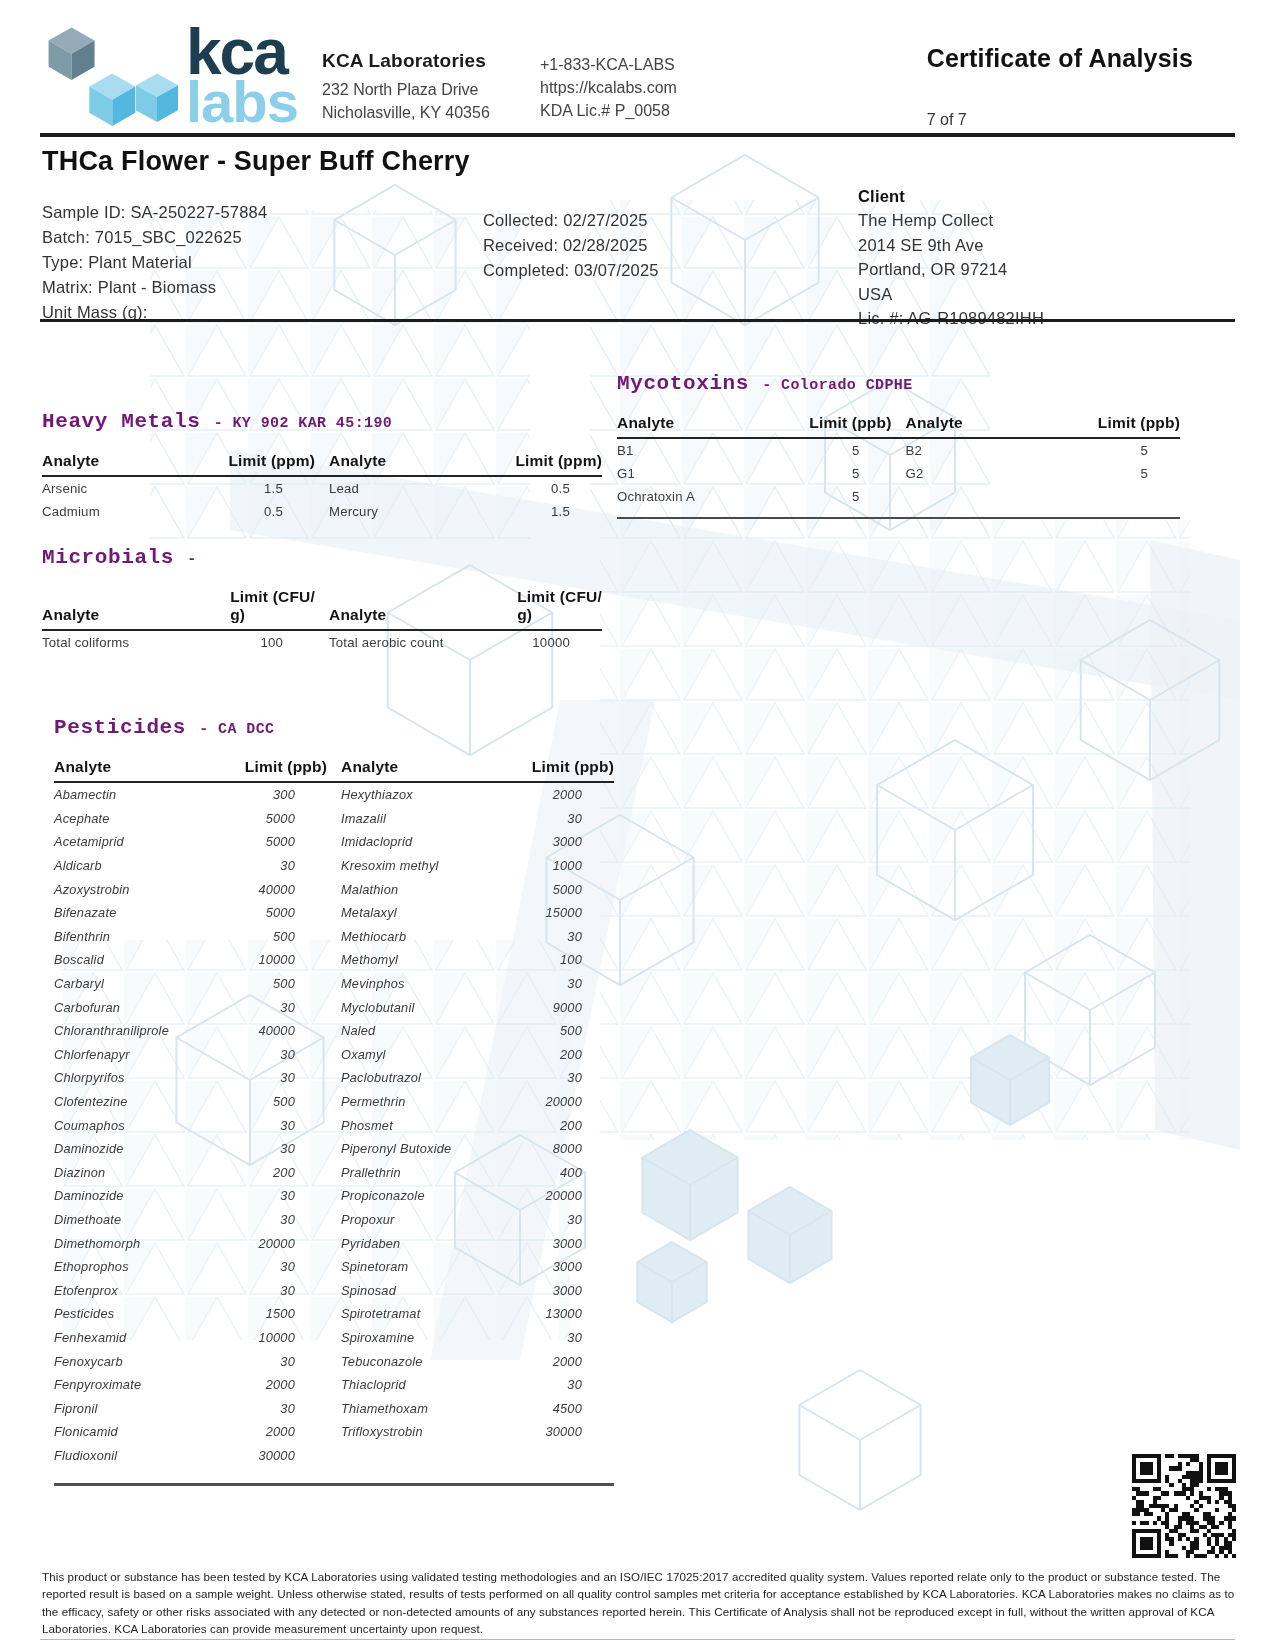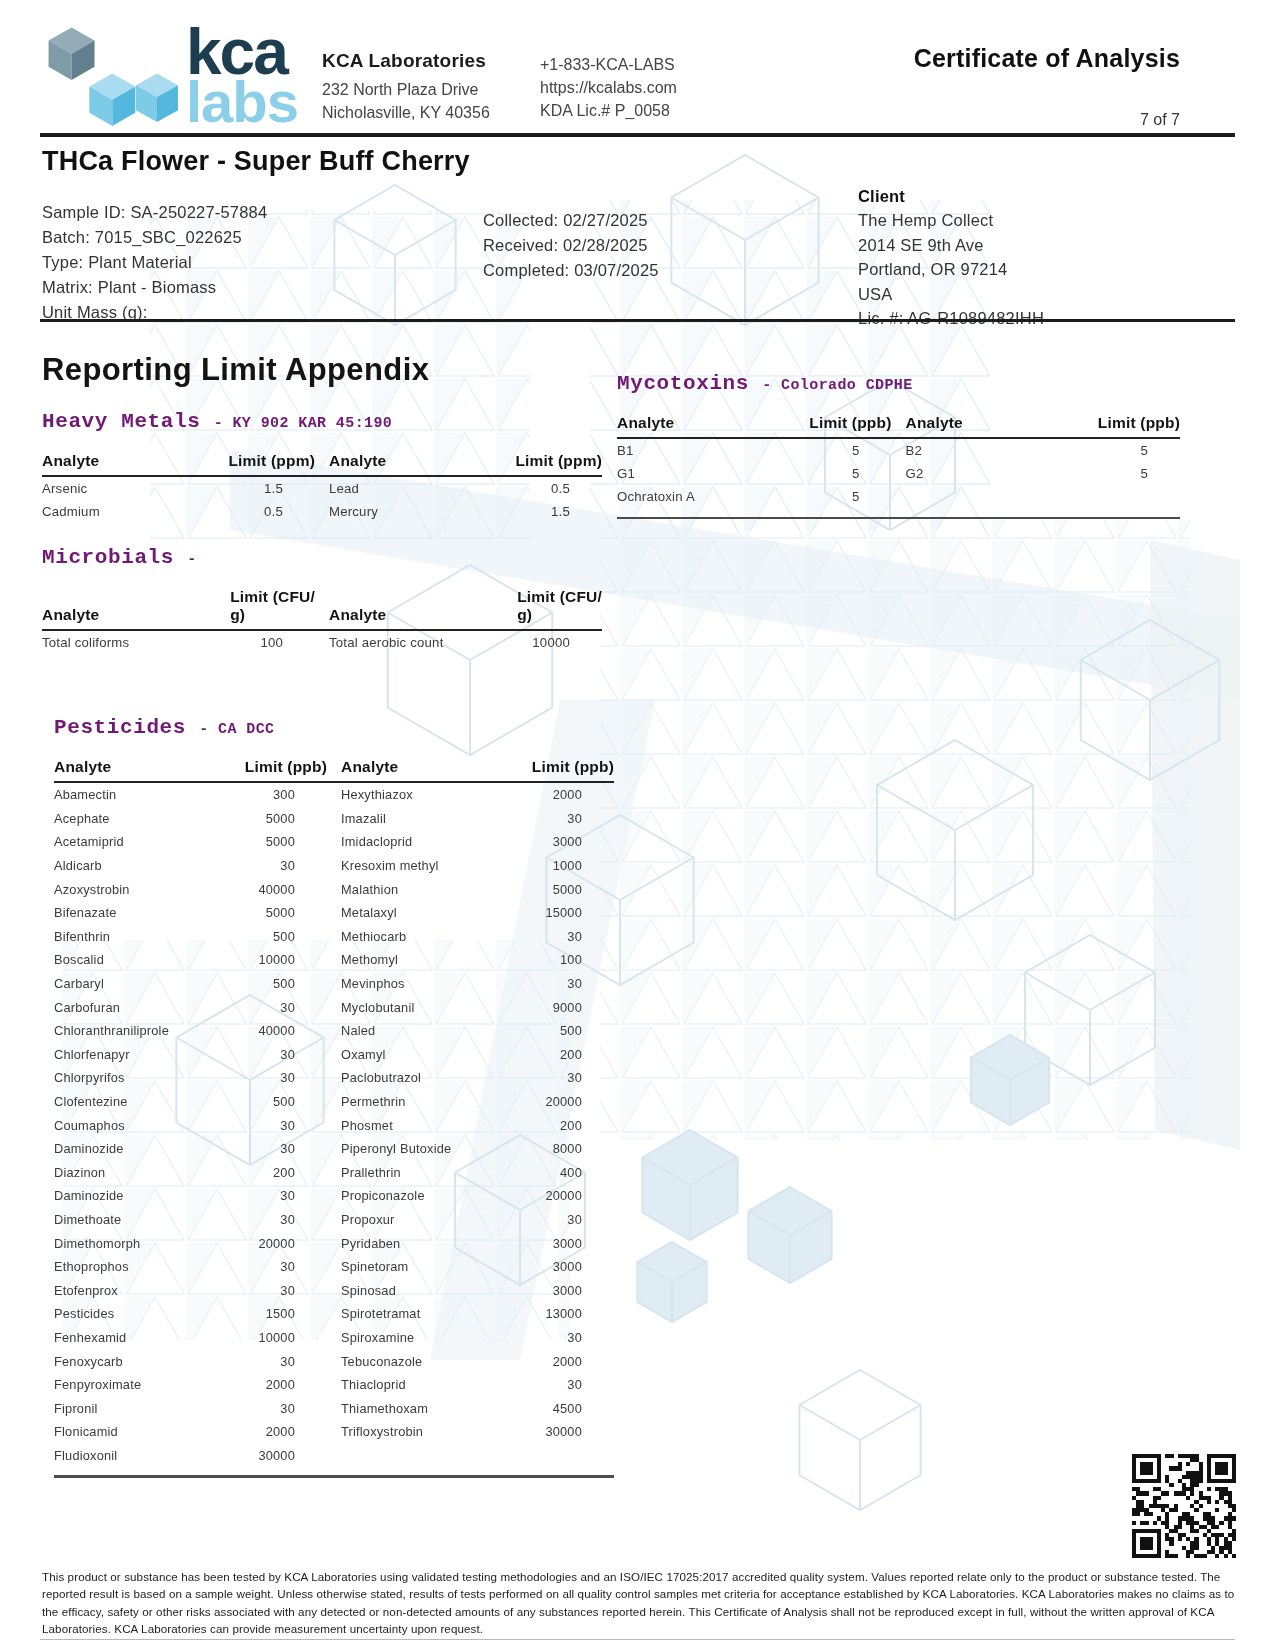--- a/index.html
+++ b/index.html
@@ -10,21 +10,21 @@
 
   
   .logo{position:absolute;left:40px;top:22px;display:flex;align-items:flex-start;}
   .logo-cubes{width:138px;height:112px;margin-right:8px;}
   .logo-text{line-height:.82;margin-top:4px;}
   .logo-kca{font-size:64px;font-weight:800;letter-spacing:-2px;color:#1d3e51;}
   .logo-labs{font-size:58px;font-weight:800;letter-spacing:-1px;color:#8ccfe9;}
   .company{position:absolute;left:322px;top:48px;font-size:16px;color:#444;line-height:1.42;}
   .company-name{font-size:19px;font-weight:700;color:#1b1b1b;margin-bottom:4px;letter-spacing:.2px;}
   .contact{position:absolute;left:540px;top:53px;font-size:16px;color:#444;line-height:1.45;}
-  .doc-meta{position:absolute;right:95px;top:44px;text-align:right;}
+  .doc-meta{position:absolute;right:82px;top:44px;text-align:left;}
   .doc-title{font-size:25px;font-weight:700;color:#111;letter-spacing:.2px;}
   .page-num{font-size:16px;color:#333;margin-top:38px;}
   .rule{position:absolute;left:40px;width:1195px;background:#1c1c1c;}
   .rule-1{top:133px;height:4px;}
   .rule-2{top:319px;height:3px;}
 
   
   .product-title{position:absolute;left:42px;top:146px;margin:0;font-size:27px;font-weight:700;color:#111;letter-spacing:.2px;text-align:center;}
   .sample-info{position:absolute;left:42px;top:200px;font-size:16.5px;color:#333;line-height:1.52;letter-spacing:.2px;}
   .sample-dates{position:absolute;left:483px;top:208px;font-size:16.5px;color:#333;line-height:1.52;letter-spacing:.2px;}
@@ -39,21 +39,21 @@
   .sec.micro{left:42px;top:546px;width:560px;}
   .sec.pest{left:54px;top:716px;width:560px;}
   .sec-h{font-size:21px;font-weight:800;color:#701a75;letter-spacing:.6px;height:26px;margin-bottom:16px;white-space:nowrap;font-family:Liberation Mono, monospace;}
   .sec-sub{font-size:15px;font-weight:700;letter-spacing:.4px;}
   .rl-head{display:grid;grid-template-columns:1fr 122px 1fr 122px;column-gap:14px;border-bottom:2.5px solid #222;padding-bottom:5px;align-items:end;font-size:15.5px;font-weight:700;color:#141414;letter-spacing:.2px;}
   .hcell.lim{text-align:right;}
   .hcell.lim span{display:inline-block;text-align:left;white-space:pre-line;line-height:1.15;}
   .rl-body .t-row{display:grid;grid-template-columns:1fr 122px 1fr 122px;column-gap:14px;padding:4px 0;font-size:13.2px;color:#3b3b3b;letter-spacing:.2px;}
   .rl-body .cell.c1,.rl-body .cell.c3{text-align:right;padding-right:32px;}
   .sec.myco .rl-body{border-bottom:2px solid #4a4a4a;padding-bottom:9px;}
-  .sec.pest .rl-body{border-bottom:3px solid #4f4f4f;padding-bottom:8px;}
+  .sec.pest .rl-body{border-bottom:3px solid #4f4f4f;padding-bottom:16px;font-style:italic;}
   .sec.pest .rl-body .t-row{font-size:12.8px;padding:4.3px 0;}
 
   
   .qr{position:absolute;left:1132px;top:1454px;width:104px;height:104px;}
   .qr svg{width:104px;height:104px;shape-rendering:crispEdges;}
   .disclaimer{position:absolute;left:42px;top:1568px;width:1193px;margin:0;font-size:11.6px;line-height:1.5;color:#1d1d1d;letter-spacing:.1px;}
   .footer-rule{position:absolute;left:40px;top:1639px;width:1195px;height:1px;background:#b9b9b9;}
 </style>
 </head>
 <body>
@@ -161,21 +161,20 @@
       <div class="client-heading">Client</div>
       <div>The Hemp Collect</div>
       <div>2014 SE 9th Ave</div>
       <div>Portland, OR 97214</div>
       <div>USA</div>
       <div>Lic. #: AG-R1089482IHH</div>
     </div>
 
     <div class="rule rule-2"></div>
 
-    <h2 class="appendix-title">Reporting Limit Appendix</h2>
 
     <section class="sec heavy">
       <div class="sec-h">
         <span>Heavy Metals</span>
         <span class="sec-sub">- KY 902 KAR 45:190</span>
       </div>
       <div class="rl-table">
         <div class="rl-head">
           <div class="hcell name">Analyte</div>
           <div class="hcell lim"><span>Limit (ppm)</span></div>

